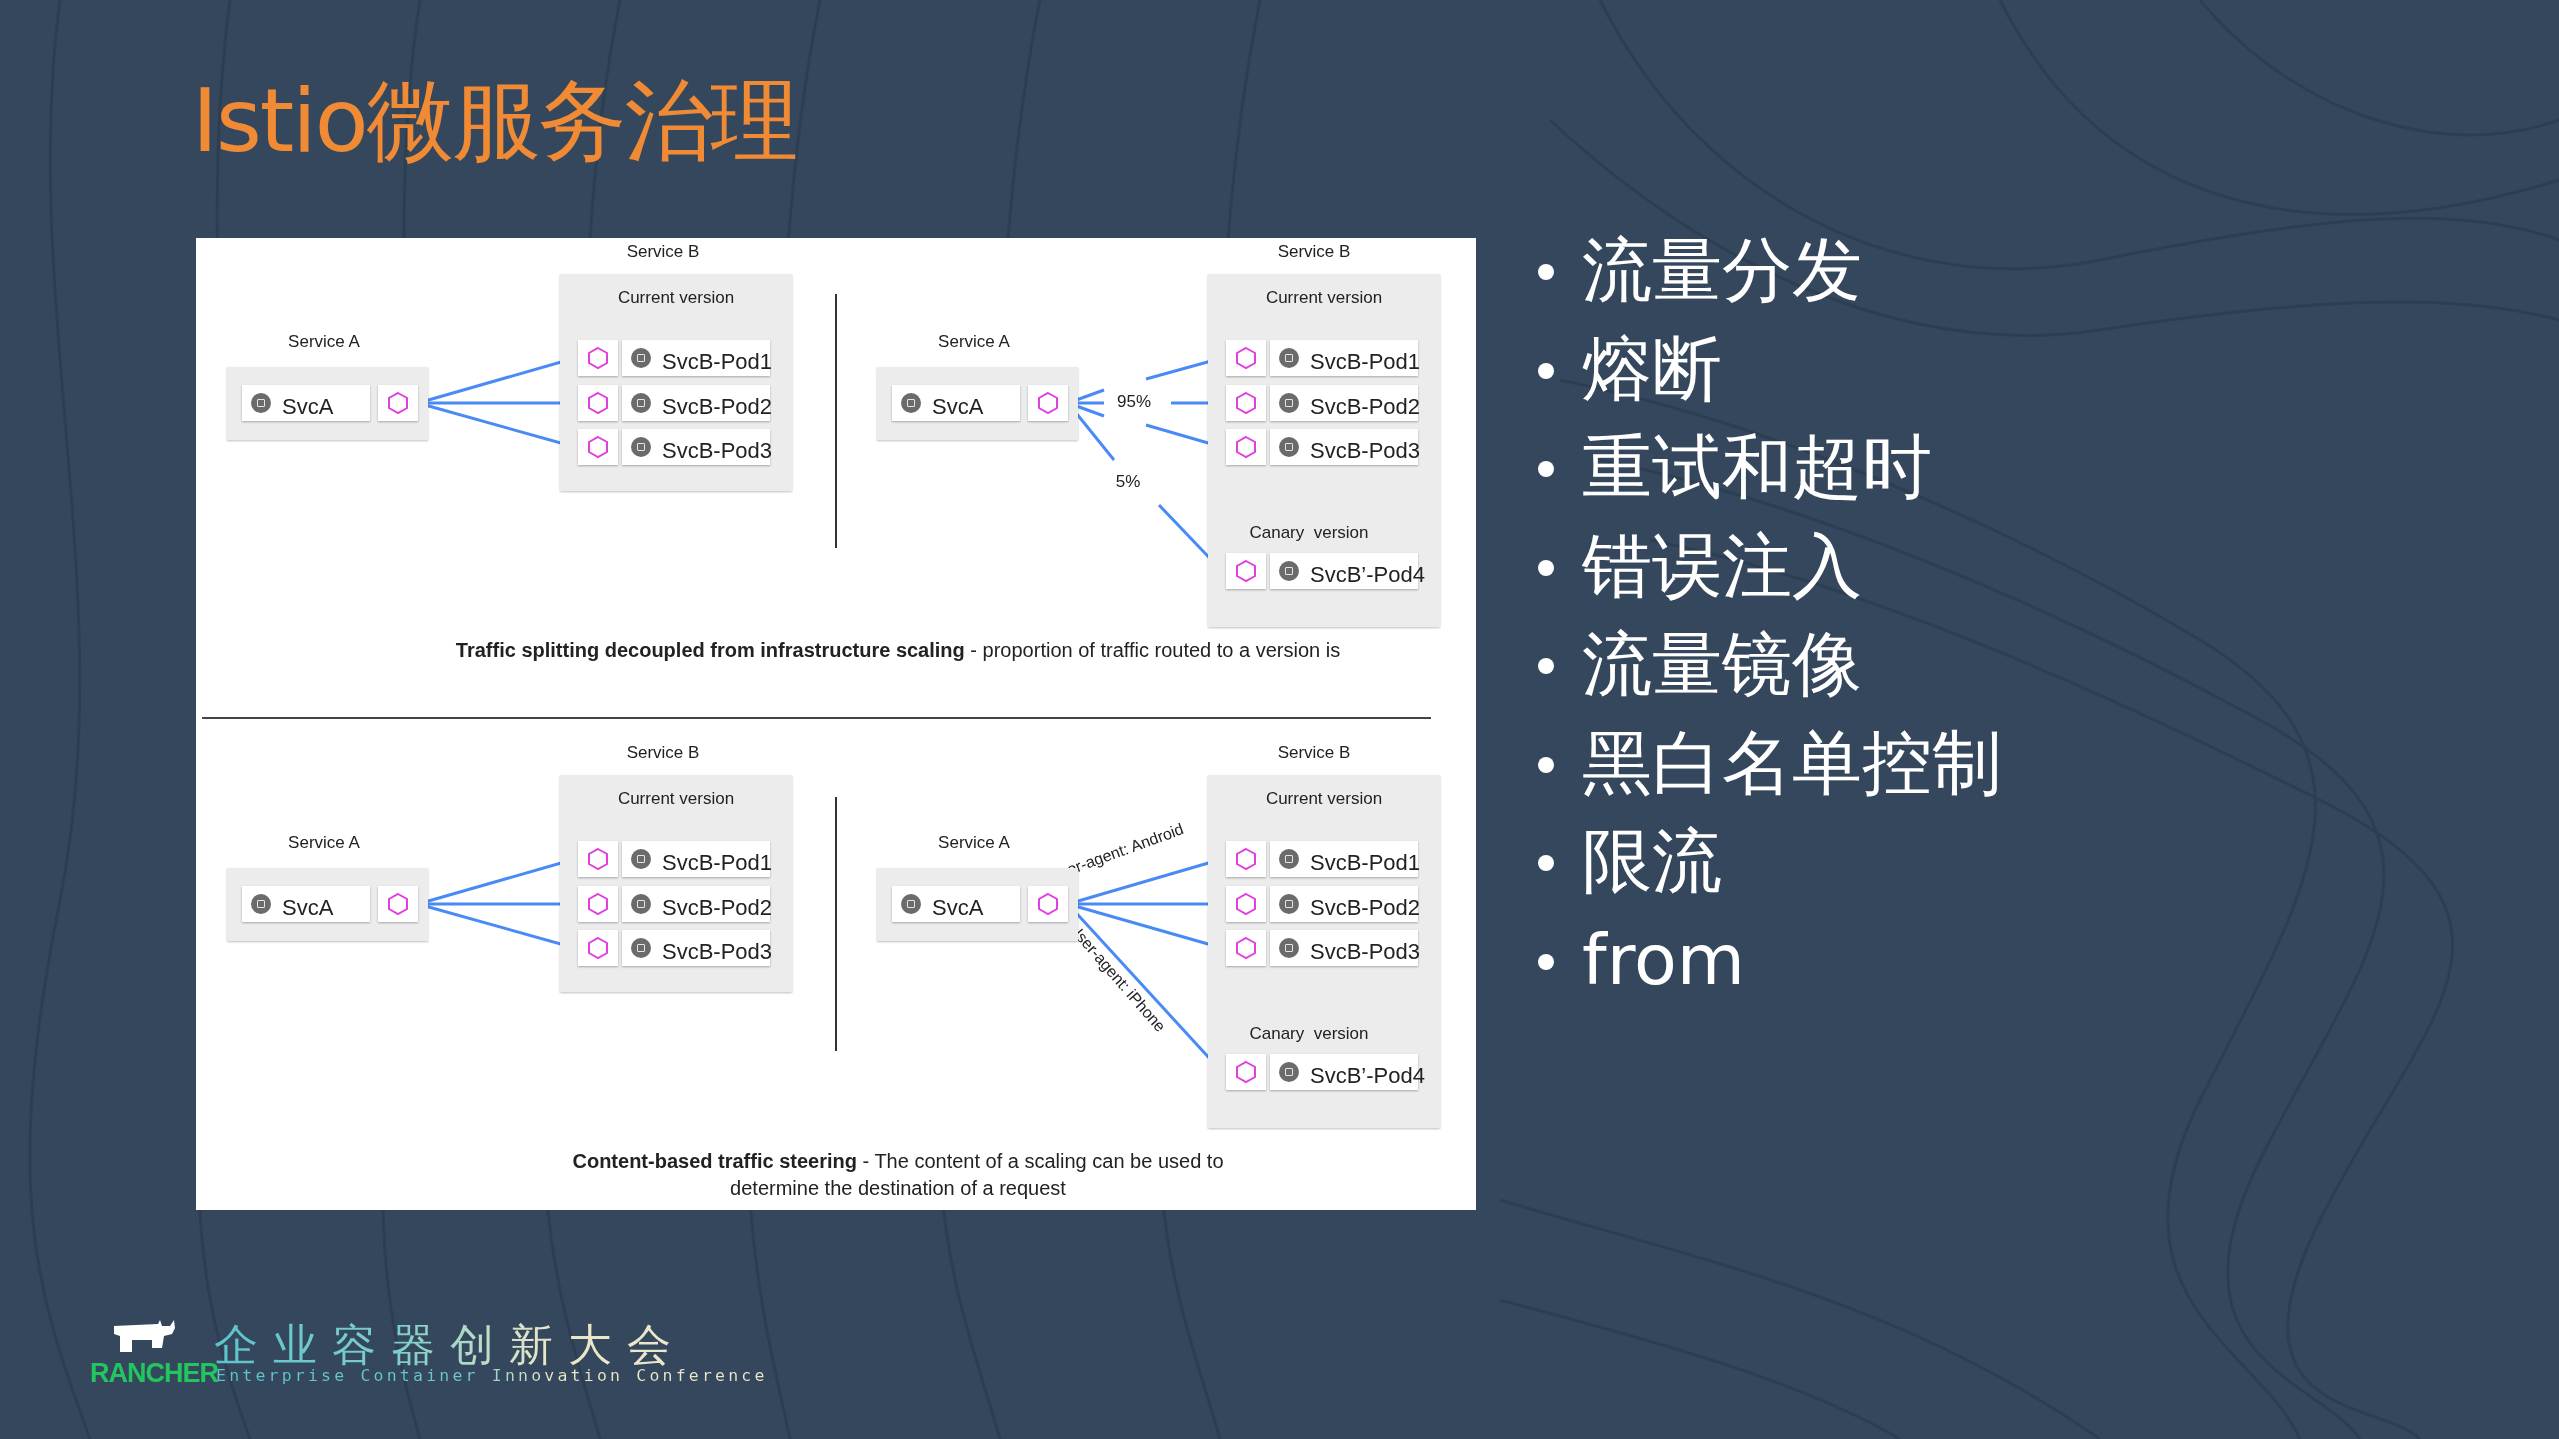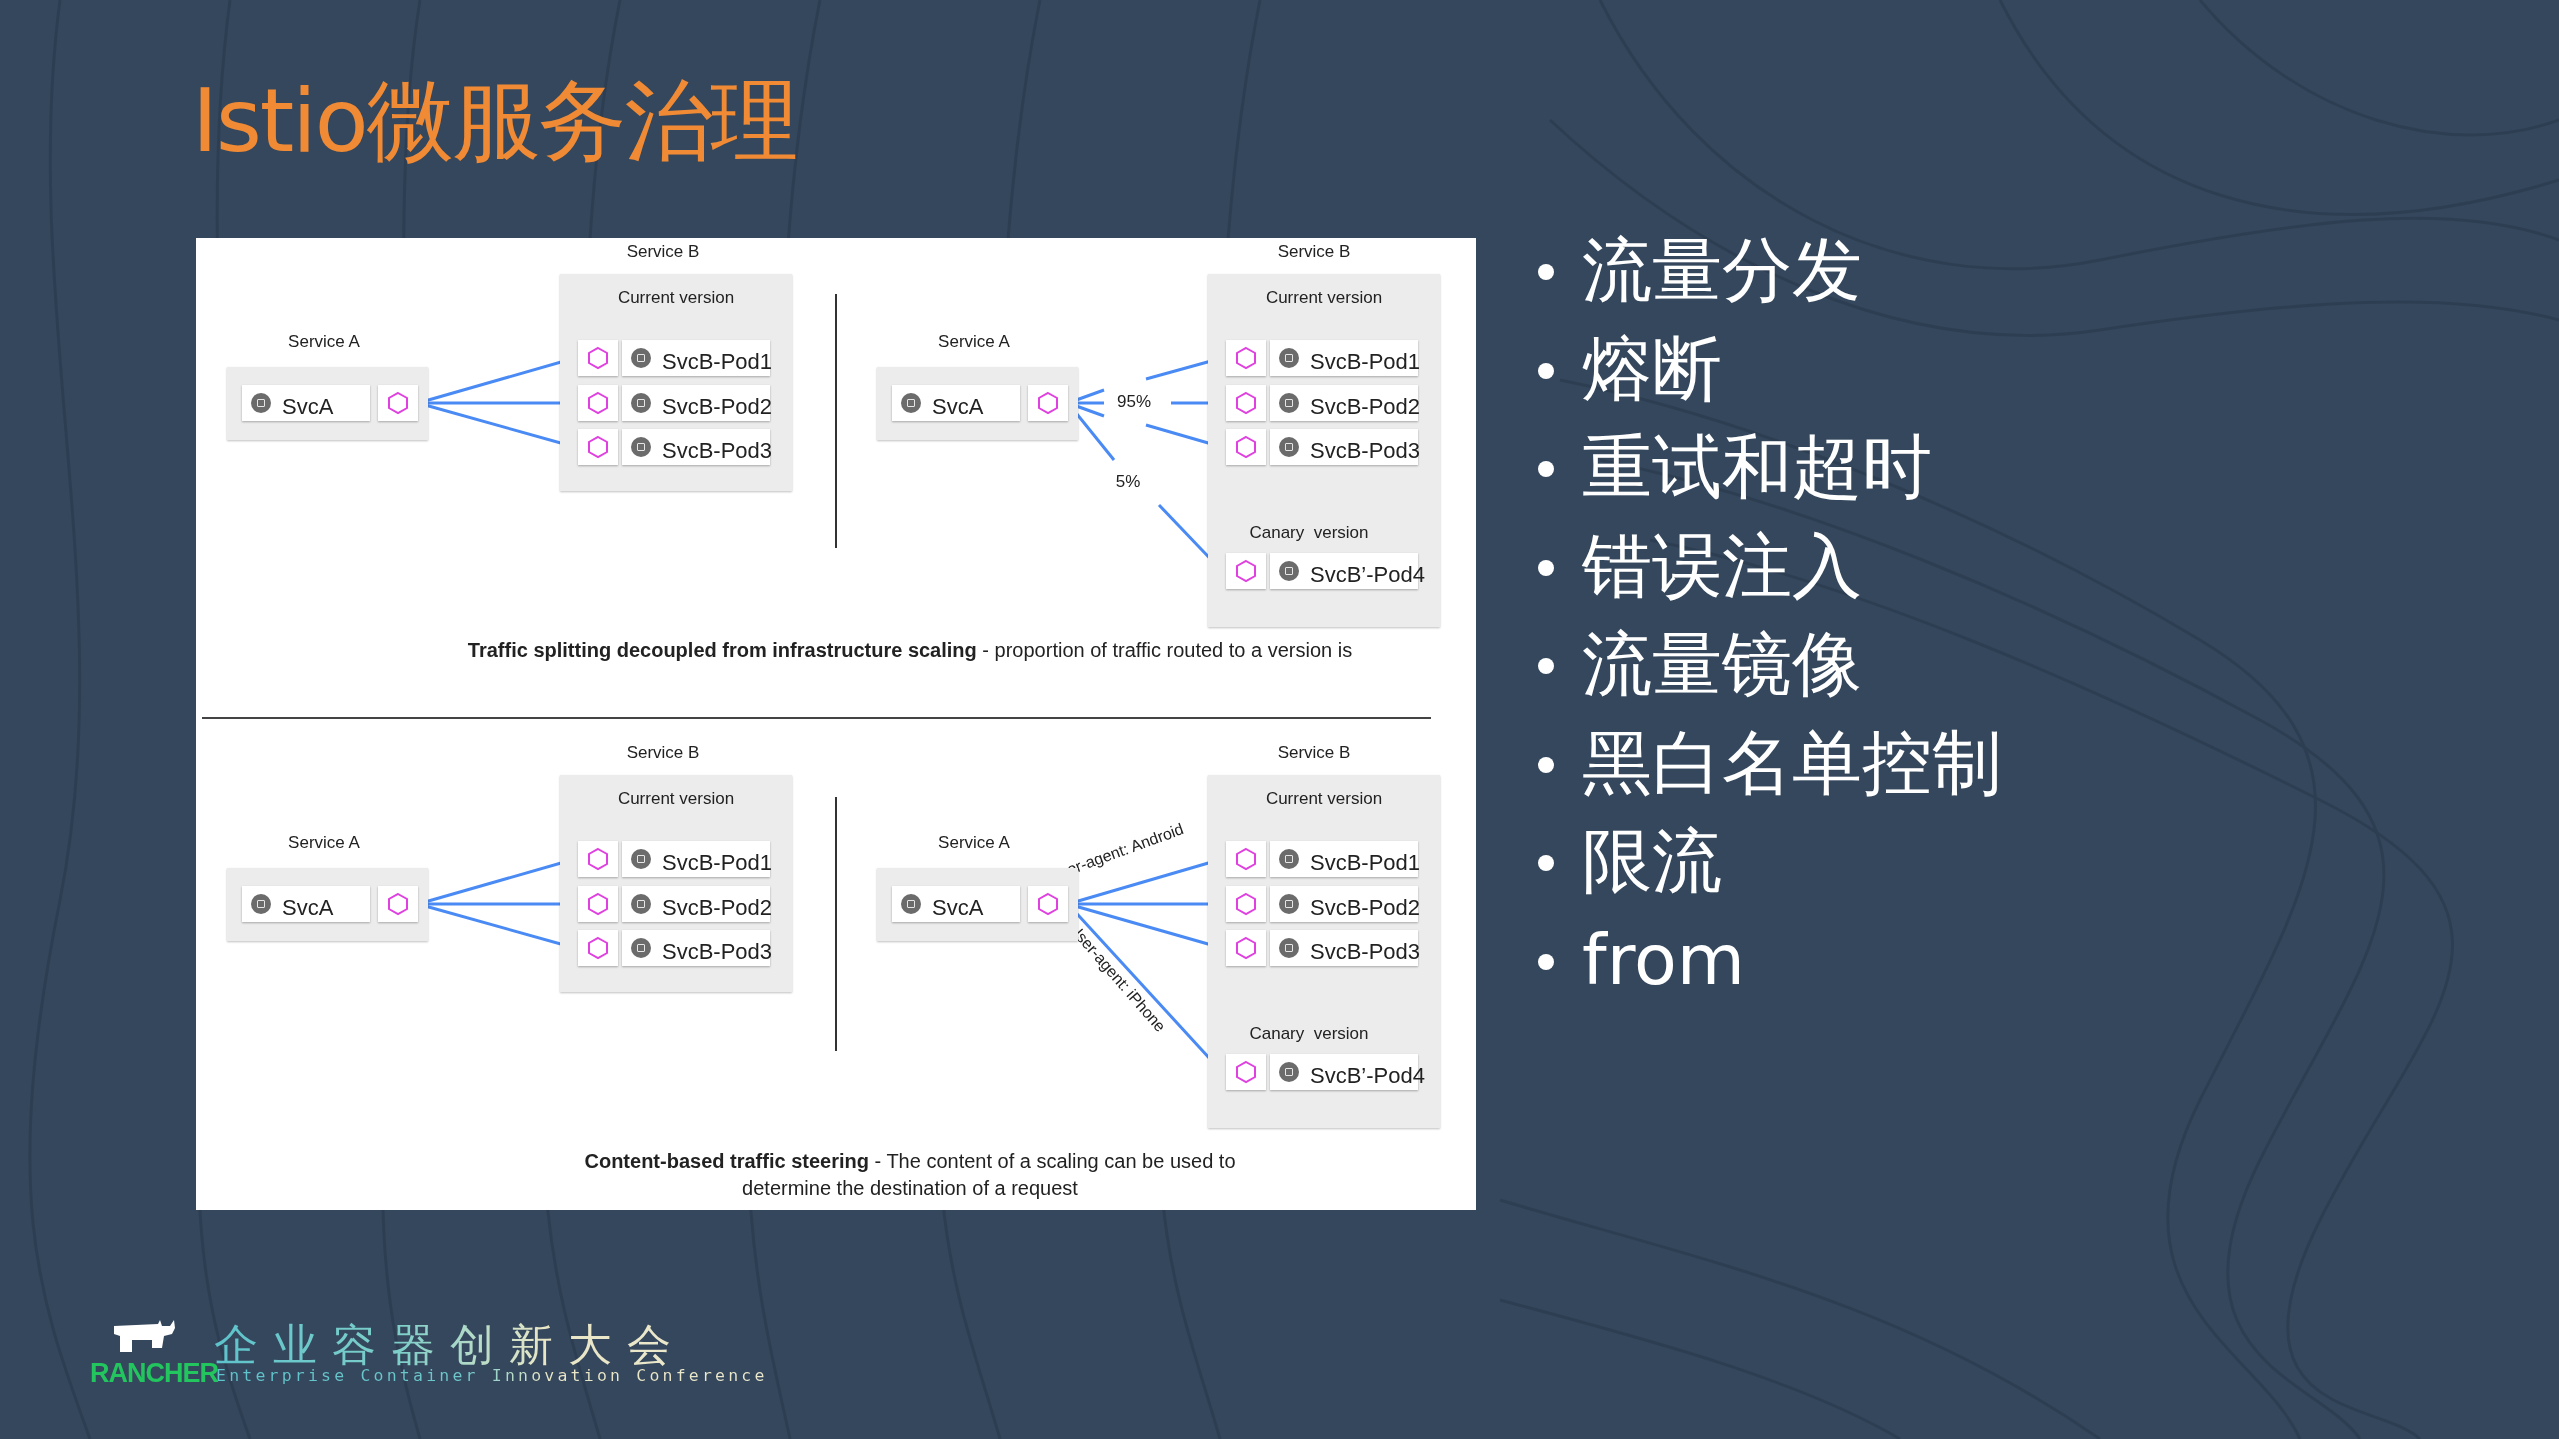--- a/index.html
+++ b/index.html
@@ -27,21 +27,21 @@
     position:absolute; left:9px; top:8px; width:20px; height:20px; border-radius:50%;
     background:#6b6b6b;
   }
   .chip::after {
     content:""; position:absolute; left:6px; top:6px; width:6px; height:6px;
     border:1px solid #e6e6e6; border-radius:1px;
   }
   .hex { position:absolute; left:50%; top:50%; transform:translate(-50%,-50%); width:22px; height:24px; }
   .arrows { position:absolute; left:0; top:0; width:640px; height:440px; overflow:visible; }
   .caption {
-    position:absolute; left:12px; width:1404px; text-align:center;
+    position:absolute; left:0; width:1404px; text-align:center;
     font-size:20px; color:#222; line-height:27px;
   }
   .caption b { font-weight:bold; }
   .divider { position:absolute; left:6px; top:479px; width:1229px; height:2px; background:#444; }
   .vsep { position:absolute; width:2px; background:#333; }
   .bullets { position:absolute; left:1530px; top:228px; }
   .bullet {
     position:relative; height:98.5px; font-size:70px; color:#ffffff;
     font-family:"DejaVu Sans", sans-serif; white-space:nowrap;
   }

